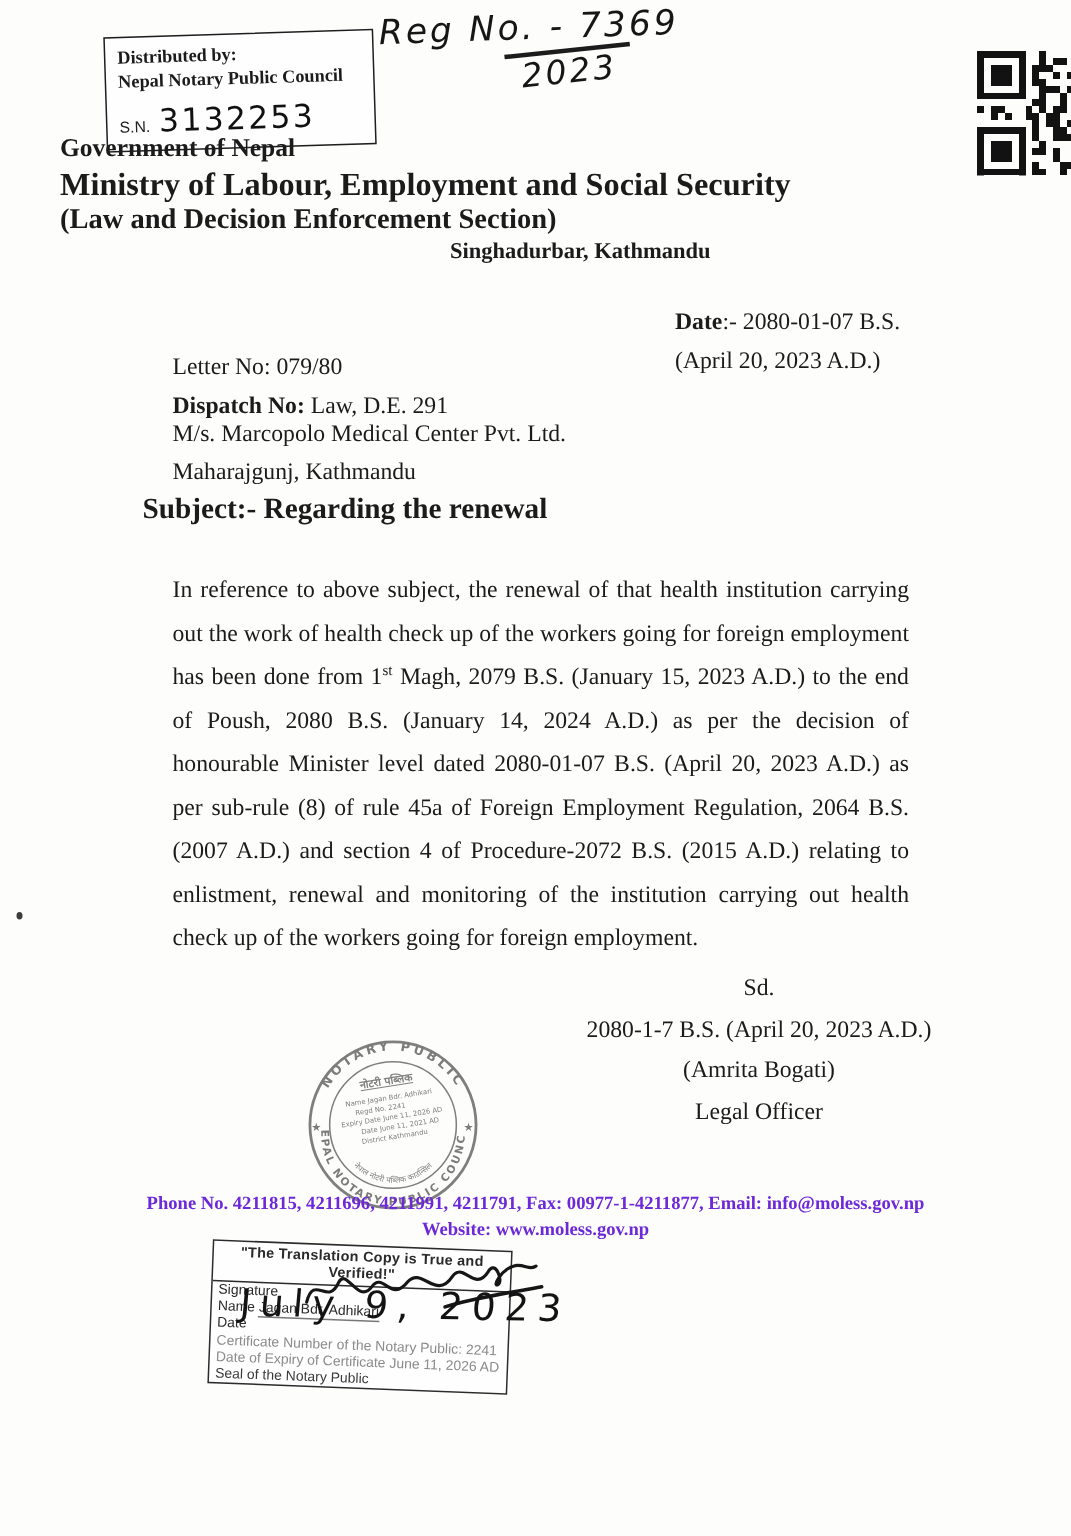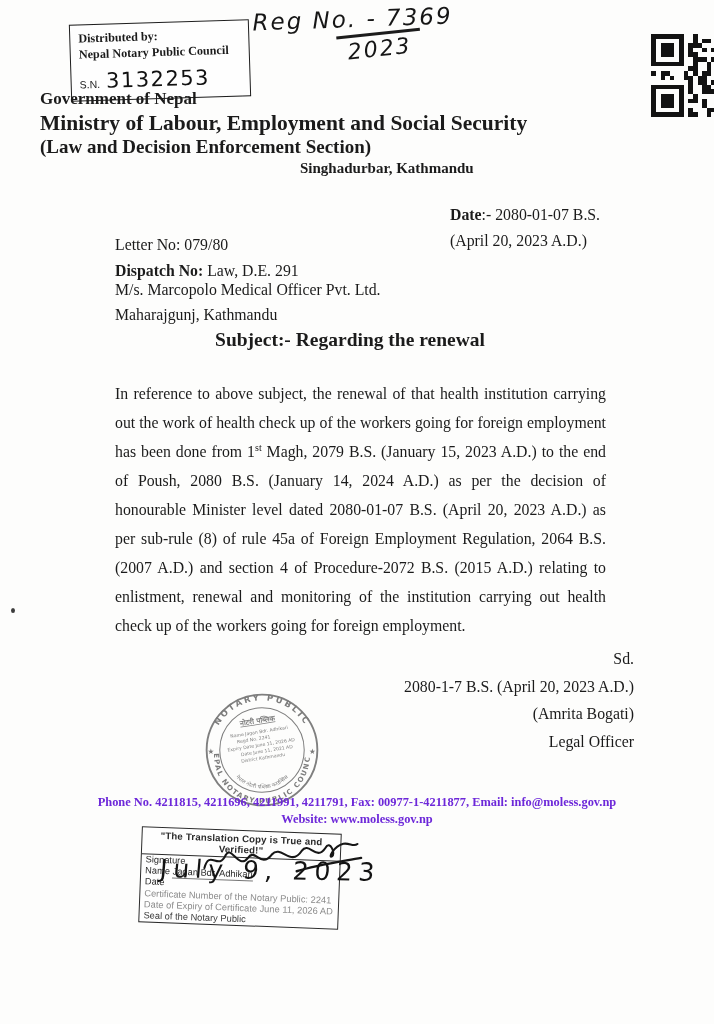--- a/index.html
+++ b/index.html
@@ -36,28 +36,28 @@
   .h-sec{font-size:19px;font-weight:bold;line-height:19px;}
   .location{position:absolute;left:300px;top:158px;width:368px;text-align:left;
     font-weight:bold;font-size:15px;line-height:21px;}
   
   .ref-left{position:absolute;left:115px;top:200px;font-size:15.8px;line-height:26px;margin-top:32px;}
   .ref-right{position:absolute;left:450px;top:202px;font-size:15.8px;line-height:26px;}
   .bold{font-weight:bold;}
   
   .addressee{position:absolute;left:115px;top:277px;font-size:15.8px;line-height:25px;}
   
-  .subject{position:absolute;left:95px;top:329px;width:510px;text-align:center;
+  .subject{position:absolute;left:95px;top:329px;width:510px;
     font-size:19.5px;font-weight:bold;}
   
   .body-text{position:absolute;left:115px;top:363px;width:491px;
     font-size:15.8px;line-height:29px;text-align:justify;}
   .body-text sup{font-size:10px;line-height:0;}
   
-  .sign-block{position:absolute;left:378px;top:645px;width:256px;text-align:right;
+  .sign-block{position:absolute;left:378px;top:645px;width:256px;text-align:center;
     font-size:15.8px;line-height:27.5px;}
   
   #stamp{position:absolute;left:201px;top:689px;opacity:.88;}
   
   .footer{position:absolute;left:24px;top:794px;width:666px;text-align:center;
     font-size:12.4px;font-weight:600;line-height:17px;color:#6d28d9;}
   
   .vbox{
     position:absolute;left:140px;top:830px;width:198px;
     border:1.5px solid #2b2b2b;transform:rotate(2.2deg);
@@ -188,21 +188,21 @@
   <div class="ref-left">
     <div>Letter No: 079/80</div>
     <div><span class="bold">Dispatch No:</span><span> Law, D.E. 291</span></div>
   </div>
   <div class="ref-right">
     <div><span class="bold">Date</span><span>:- 2080-01-07 B.S.</span></div>
     <div>(April 20, 2023 A.D.)</div>
   </div>
 
   <div class="addressee">
-    <div>M/s. Marcopolo Medical Officer Pvt. Ltd.</div>
+    <div>M/s. Marcopolo Medical Center Pvt. Ltd.</div>
     <div>Maharajgunj, Kathmandu</div>
   </div>
 
   <div class="subject">Subject:- Regarding the renewal</div>
 
   <p class="body-text"><span>In reference to above subject, the renewal of that health institution carrying out the work of health check up of the workers going for foreign employment has been done from 1</span><sup>st</sup><span> Magh, 2079 B.S. (January 15, 2023 A.D.) to the end of Poush, 2080 B.S. (January 14, 2024 A.D.) as per the decision of honourable Minister level dated 2080-01-07 B.S. (April 20, 2023 A.D.) as per sub-rule (8) of rule 45a of Foreign Employment Regulation, 2064 B.S. (2007 A.D.) and section 4 of Procedure-2072 B.S. (2015 A.D.) relating to enlistment, renewal and monitoring of the institution carrying out health check up of the workers going for foreign employment.</span></p>
 
   <div class="ink-dot"></div>
 
   <div class="sign-block">

